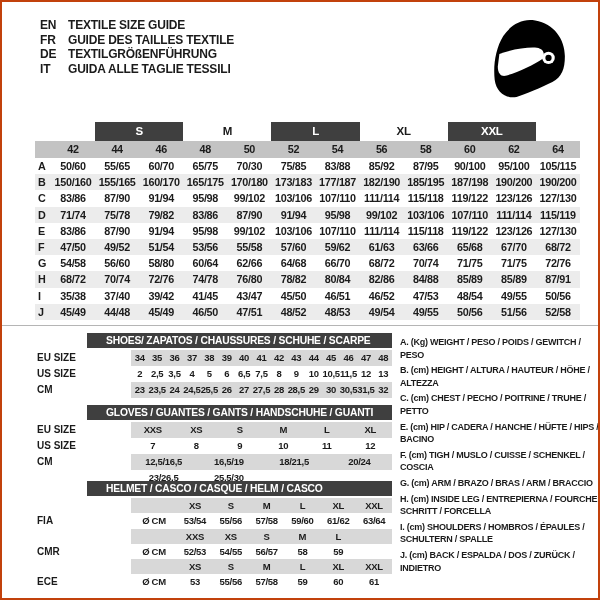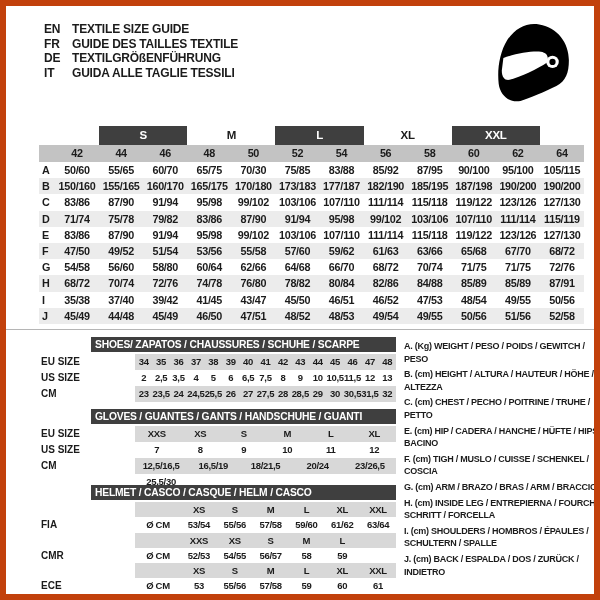--- a/index.html
+++ b/index.html
@@ -1,18 +1,18 @@
 <!DOCTYPE html>
 <html><head>
 <meta charset="utf-8">
 <style>
   * { margin:0; padding:0; box-sizing:border-box; }
   html,body { background:#fff; }
   body { width:600px; height:600px; font-family:"Liberation Sans", sans-serif; color:#1b1b1b; }
-  .page { position:relative; width:600px; height:600px; background:#fff; border:6px solid #c2410c; overflow:hidden; }
+  .page { position:relative; width:600px; height:600px; background:#fff; border:2px solid #c2410c; overflow:hidden; }
 
   
   .langs { position:absolute; left:38px; top:16px; }
   .lang-row { display:flex; font-weight:700; font-size:12px; line-height:14.5px; letter-spacing:-0.2px; }
   .lang-code { width:28px; }
 
   
   .helmet { position:absolute; left:488px; top:14px; width:78px; height:90px; }
 
   
@@ -22,21 +22,21 @@
   .group.dark { background:#3f3f3f; color:#fff; }
   .sizes-row { background:#c3c3c3; height:17px; line-height:17px; text-align:center; }
   .trow { height:16.2px; line-height:16.2px; text-align:center; }
   .trow.alt { background:#ececec; }
   .trow .rlabel { text-align:left; padding-left:3px; }
 
   .divider { position:absolute; left:0; top:323px; width:600px; height:1px; background:#b5b5b5; }
 
   
   .bar { position:absolute; left:85px; width:305px; height:15px; background:#3f3f3f; color:#fff;
-         font-size:10.3px; font-weight:700; line-height:15px; padding-left:4px; letter-spacing:-0.2px; white-space:nowrap; }
+         font-size:10.3px; font-weight:700; line-height:15px; padding-left:19px; letter-spacing:-0.2px; white-space:nowrap; }
   .subtable { position:absolute; left:85px; width:305px; font-weight:700; letter-spacing:-0.3px; }
   .srow { display:grid; height:16px; line-height:16px; text-align:center; font-size:9.5px;margin-left:44px; }
   .srow.band { background:#d8d8d8; }
   .hrow { height:15.3px; line-height:15.3px; }
   .labels { position:absolute; left:35px; width:48px; font-weight:700; font-size:10px; }
   .labels div { height:16px; line-height:16px; }
   .labels .hlab { height:15.3px; line-height:15.3px; }
 
   
   .legend { position:absolute; left:398px; top:334px; width:202px; font-size:9px; font-weight:700;
@@ -333,21 +333,21 @@
         <div>XL</div>
       </div>
       <div class="srow" style="grid-template-columns: repeat(6, 1fr);">
         <div>7</div>
         <div>8</div>
         <div>9</div>
         <div>10</div>
         <div>11</div>
         <div>12</div>
       </div>
-      <div class="srow band" style="grid-template-columns: repeat(5, 1fr);">
+      <div class="srow band" style="grid-template-columns: repeat(4, 1fr);">
         <div>12,5/16,5</div>
         <div>16,5/19</div>
         <div>18/21,5</div>
         <div>20/24</div>
         <div>23/26,5</div>
         <div>25,5/30</div>
       </div>
     </div>
 
   <div class="bar" style="top:479px">HELMET / CASCO / CASQUE / HELM / CASCO</div>

